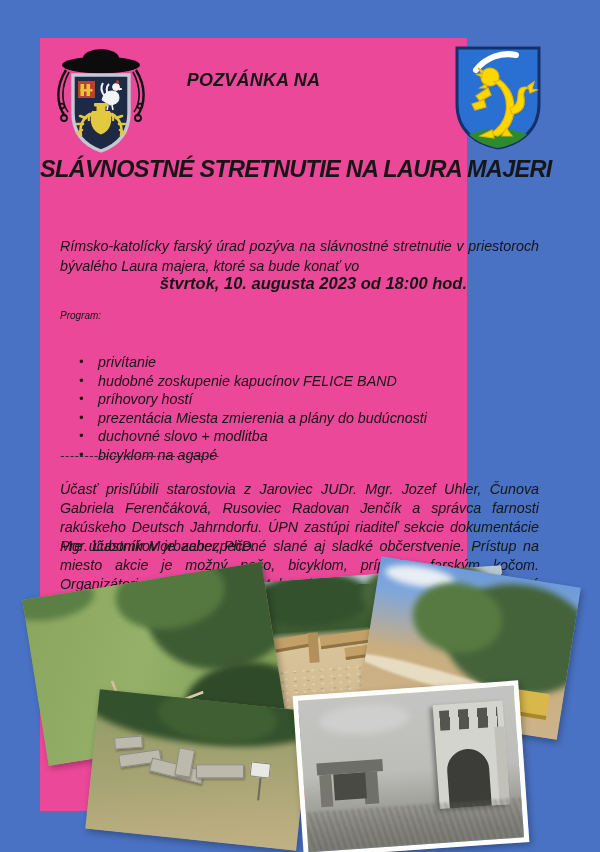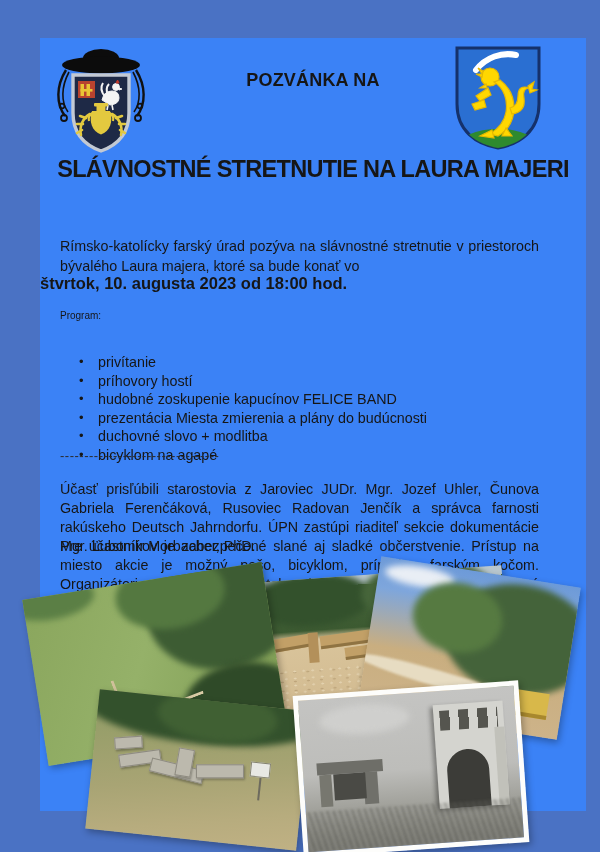--- a/index.html
+++ b/index.html
@@ -2,36 +2,36 @@
 <html><head>
 <meta charset="utf-8">
 <style>
   html,body{margin:0;padding:0;}
   body{
     width:600px;height:852px;position:relative;overflow:hidden;
     background:#4a72c4;
     font-family:"Liberation Sans",sans-serif;
     color:#161616;
   }
-  .sheet{position:absolute;left:40px;top:38px;width:546px;height:773px;background:#3b82f6;}
+  .sheet{position:absolute;left:40px;top:38px;width:427px;height:773px;background:#ec4899;font-style:italic;}
 
   
   .kicker{position:absolute;top:32px;left:0;width:100%;text-align:center;
     font-size:18px;font-weight:bold;letter-spacing:.2px;}
   .title{position:absolute;top:118px;left:0;width:100%;text-align:center;
     font-size:23.5px;font-weight:bold;letter-spacing:-0.7px;white-space:nowrap;}
   .emblem{position:absolute;}
   .emblem-left{left:10px;top:4px;width:102px;height:114px;}
   .emblem-right{left:410px;top:6px;width:96px;height:108px;}
 
   
   .bodytext{position:absolute;left:20px;width:479px;font-size:14.3px;line-height:20px;
     text-align:justify;}
   .intro{top:184px;}
-  .datetime{position:absolute;top:236px;left:0;width:100%;text-align:left;
+  .datetime{position:absolute;top:236px;left:0;width:100%;text-align:right;
     font-size:16.5px;font-weight:bold;}
   .program-label{position:absolute;left:20px;top:272px;font-size:10px;}
   .program-list{position:absolute;left:20px;top:299px;margin:16px;padding:0;list-style:none;}
   .program-list li{position:relative;padding-left:22px;font-size:14.3px;line-height:18.6px;}
   .program-list li::before{content:"•";position:absolute;left:3px;top:0;font-size:13px;}
   .separator{position:absolute;left:20px;top:410px;font-size:13px;letter-spacing:.5px;color:#2b2b2b;}
   .guests{top:428px;line-height:18.8px;}
   .refreshments{top:485px;line-height:18.8px;}
 
   
@@ -190,22 +190,22 @@
 
     <div class="kicker">POZVÁNKA NA</div>
     <div class="title">SLÁVNOSTNÉ STRETNUTIE NA LAURA MAJERI</div>
 
     <p class="bodytext intro">Rímsko-katolícky farský úrad pozýva na slávnostné stretnutie v priestoroch bývalého Laura majera, ktoré sa bude konať vo</p>
     <div class="datetime">štvrtok, 10. augusta 2023 od 18:00 hod.</div>
 
     <div class="program-label">Program:</div>
     <ul class="program-list">
       <li>privítanie</li>
+      <li>hudobné zoskupenie kapucínov FELICE BAND</li>
       <li>príhovory hostí</li>
-      <li>hudobné zoskupenie kapucínov FELICE BAND</li>
       <li>prezentácia Miesta zmierenia a plány do budúcnosti</li>
       <li>duchovné slovo + modlitba</li>
       <li>bicyklom na agapé</li>
     </ul>
     <div class="separator">---------------------------------</div>
 
     <p class="bodytext guests">Účasť prisľúbili starostovia z Jaroviec JUDr. Mgr. Jozef Uhler, Čunova Gabriela Ferenčáková, Rusoviec Radovan Jenčík a správca farnosti rakúskeho Deutsch Jahrndorfu. ÚPN zastúpi riaditeľ sekcie dokumentácie Mgr. Ľubomír Morbacher, PhD.</p>
     <p class="bodytext refreshments">Pre účastníkov je zabezpečené slané aj sladké občerstvenie. Prístup na miesto akcie je možný pešo, bicyklom, prípadne farským kočom. Organizátori zabezpečia dostatok priestoru aj pre koláčiky prinesené návštevníkmi.</p>
 
     <div>

